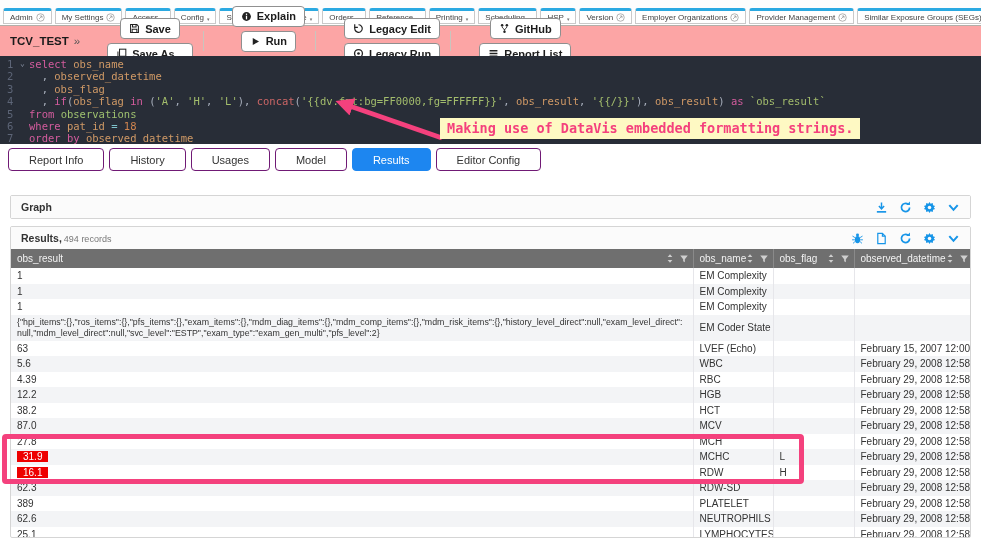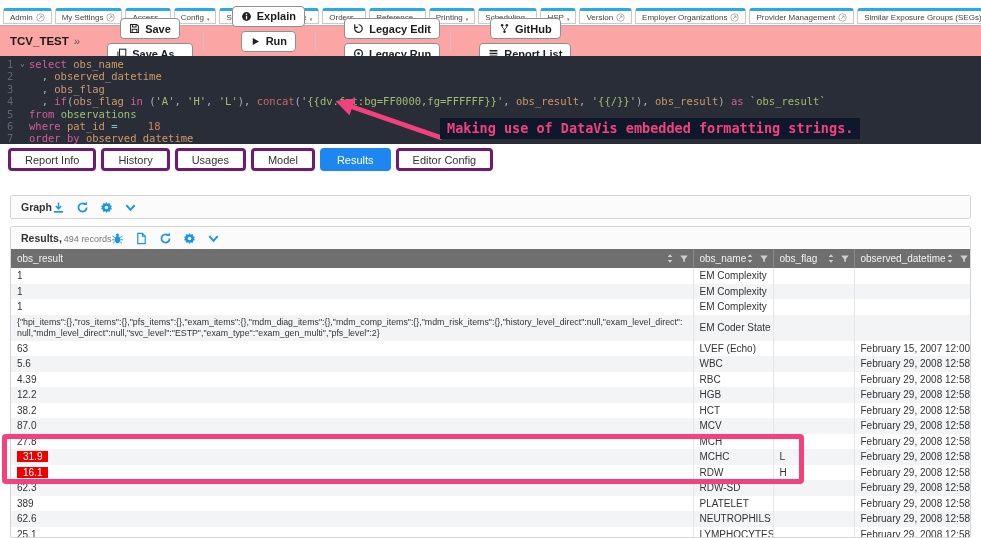--- a/index.html
+++ b/index.html
@@ -38,43 +38,43 @@
             background:#282d37; font-family:"DejaVu Sans Mono", monospace;
             font-size:10.5px; line-height:12.4px; padding-top:2px; cursor:text; }
   .eline { display:flex; white-space:pre; }
   .lnum { width:16px; text-align:left; padding-left:7px; color:#5d6577; flex:0 0 auto; }
   .fold { width:13px; color:#8a93a6; font-size:8px; flex:0 0 auto; text-align:center; }
   .code { flex:1; }
   .tk-kw  { color:#d45c9e; }
   .tk-id  { color:#d19a66; }
   .tk-str { color:#a3bd6c; }
   .tk-fn  { color:#cc6666; }
-  .tk-num { color:#d1854f;margin-left:24px; }
+  .tk-num { color:#d1854f; }
   .tk-op  { color:#7fc3cc; }
   .tk-pn  { color:#a8afbc; }
   .tk-tb  { color:#9fc16f; }
   .callout { position:absolute; left:440px; top:62px; height:21px; line-height:21px;
-             background:#0f172a; color:#f4417d; font-weight:bold; font-size:13.5px;
+             background:#fef9c3; color:#f4417d; font-weight:bold; font-size:13.5px;
              padding:0 7px; white-space:nowrap; }
   .arrow-svg { position:absolute; left:326px; top:36px; width:125px; height:50px; overflow:visible; }
 
   
   .tabsrow { position:absolute; left:0; top:144px; width:981px; height:31px; background:#fff;
              display:flex; align-items:flex-start; padding:4px 0 0 8px; }
-  .rtab { height:23px; padding:0 14px; margin-right:5px; display:inline-flex; align-items:center;
-          background:#fff; border:3px solid #701a75; border-radius:4px;
+  .rtab { height:23px; padding:0 20px; margin-right:5px; display:inline-flex; align-items:center;
+          background:#fff; border:1px solid #701a75; border-radius:4px;
           font-size:11px; color:#333; white-space:nowrap; cursor:pointer; }
   .rtab.active { background:#1d86f0; border-color:#1d86f0; color:#fff; }
 
   
   .content { position:absolute; left:0; top:175px; width:981px; height:363px; background:#fff; }
   .panel { position:absolute; left:10px; width:961px; border:1px solid #d5d5d5; border-radius:2px;
            background:#fff; }
   .panel header { height:22px; background:#fbfbfb; display:flex; align-items:center;
-                  justify-content:flex-start; padding:0 10px; }
+                  justify-content:space-between; padding:0 10px; }
   .panel.graph { top:20px; height:24px; }
   .panel.results { top:51px; height:312px; overflow:hidden; }
   .ptitle { font-size:10.5px; font-weight:600; color:#333; }
   .records { font-size:9px; font-weight:400; color:#777; margin-left:2px; }
   .picons { display:flex; align-items:center; gap:11px; }
   .picon { width:13px; height:13px; color:#1795e8; cursor:pointer; }
   .picon svg { width:13px; height:13px; display:block; }
 
   
   table { width:100%; border-collapse:collapse; table-layout:fixed; }

